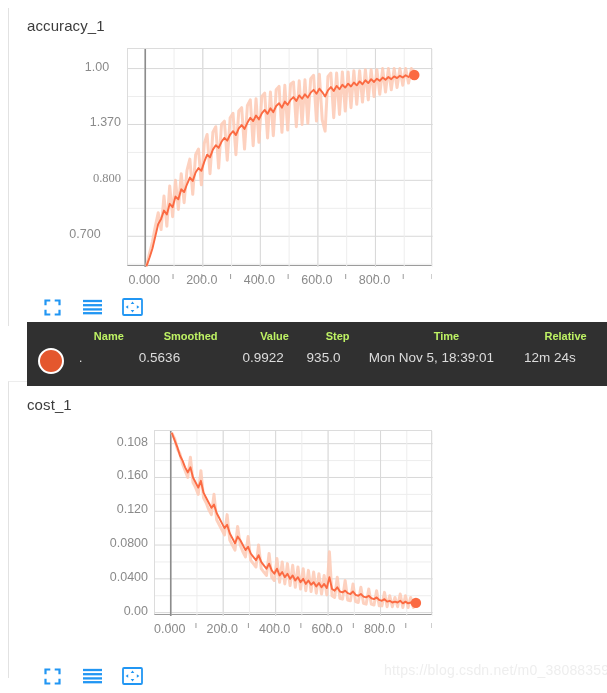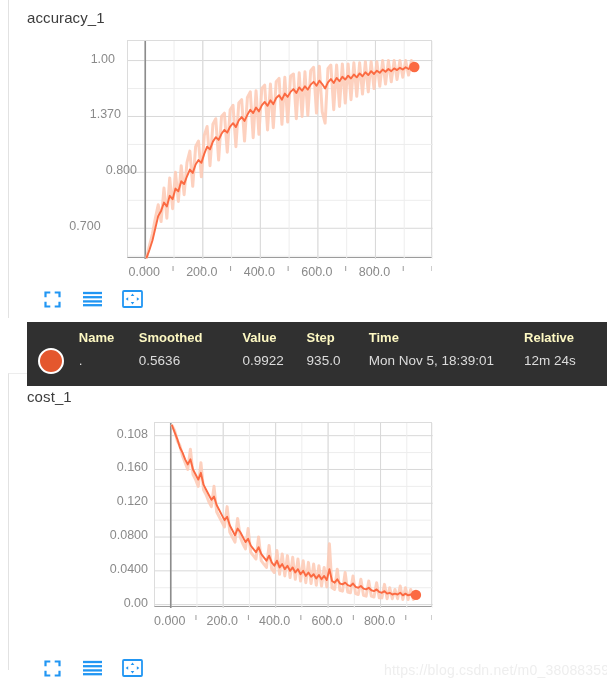--- a/index.html
+++ b/index.html
@@ -18,20 +18,21 @@
   }
 
   
   .card {
     position: absolute;
     left: 8px;
     width: 599px;
     background: #ffffff;
     border-left: 1px solid #e2e2e2;
     border-top: 1px solid #ededed;
+    margin-top: 8px;
   }
   #card-accuracy { top: 0px; height: 318px; border-top: none; }
   #card-cost     { top: 373px; height: 297px; }
 
   .card-title {
     position: absolute;
     left: 18px;
     font-size: 15px;
     color: #3c3c3c;
     letter-spacing: .1px;
@@ -82,24 +83,24 @@
     color: #ffffff;
     z-index: 40;
     padding: 0;
   }
   #tooltip table {
     border-collapse: collapse;
     width: 100%;
     table-layout: fixed;
   }
   #tooltip th {
-    font-size: 13px;
+    font-size: 11px;
     font-weight: bold;
-    color: #fef9c3;
-    text-align: left;
+    color: #bef264;
+    text-align: center;
     padding: 8px 0 2px 0;
     white-space: nowrap;
   }
   #tooltip td {
     font-size: 13.5px;
     color: #dcdcdc;
     text-align: left;
     padding: 6px 0 8px 0;
     white-space: nowrap;
   }
@@ -166,23 +167,23 @@
             <line x1="74.81132075471699" y1="0" x2="74.81132075471699" y2="218" stroke="#d8d8d8" stroke-width="1"></line>
             <line x1="132.35849056603774" y1="0" x2="132.35849056603774" y2="218" stroke="#d8d8d8" stroke-width="1"></line>
             <line x1="189.9056603773585" y1="0" x2="189.9056603773585" y2="218" stroke="#d8d8d8" stroke-width="1"></line>
             <line x1="247.45283018867926" y1="0" x2="247.45283018867926" y2="218" stroke="#d8d8d8" stroke-width="1"></line>
             <line x1="17.264150943396228" y1="0" x2="17.264150943396228" y2="218" stroke="#8c8c8c" stroke-width="1.6"></line>
             <polyline points="18.70,216.32 21.58,204.03 24.46,192.85 27.33,177.19 30.21,163.78 33.09,180.55 35.97,147.01 38.84,177.19 41.72,136.95 44.60,167.69 47.48,131.36 50.35,160.43 53.23,124.65 56.11,153.72 58.99,121.30 61.86,110.12 64.74,145.33 67.62,105.65 70.50,100.06 73.37,135.83 76.25,94.47 79.13,85.52 82.00,124.65 84.88,83.29 87.76,77.70 90.64,119.06 93.51,75.46 96.39,72.11 99.27,111.24 102.15,68.75 105.02,64.28 107.90,105.65 110.78,62.05 113.66,58.69 116.53,100.06 119.41,56.46 122.29,50.87 125.17,96.70 128.04,49.75 130.92,93.35 133.80,47.51 136.67,44.16 139.55,88.88 142.43,43.04 145.31,86.64 148.18,40.81 151.06,37.45 153.94,83.29 156.82,36.33 159.69,81.05 162.57,35.22 165.45,32.98 168.33,77.70 171.20,31.86 174.08,75.46 176.96,30.74 179.83,74.34 182.71,29.63 185.59,26.27 188.47,72.11 191.34,25.15 194.22,70.99 197.10,82.17 199.98,27.39 202.85,24.04 205.73,68.75 208.61,24.04 211.49,65.40 214.36,22.92 217.24,62.05 220.12,22.92 223.00,58.69 225.87,21.80 228.75,55.34 231.63,21.80 234.50,53.10 237.38,20.68 240.26,50.87 243.14,20.68 246.01,47.51 248.89,20.68 251.77,45.28 254.65,19.56 257.52,43.04 260.40,19.56 263.28,40.81 266.16,19.56 269.03,38.57 271.91,19.56 274.79,36.33 277.67,19.56 280.54,34.10 283.42,19.56 286.30,23.92" fill="none" stroke="#FDC9B4" stroke-width="3" stroke-linejoin="round" stroke-linecap="round" opacity="0.85"></polyline>
             <polyline points="18.70,216.32 21.58,208.50 24.46,199.55 27.33,187.26 30.21,174.96 33.09,169.93 35.97,161.54 38.84,165.46 41.72,154.84 44.60,158.19 47.48,147.57 50.35,150.36 53.23,140.30 56.11,143.10 58.99,135.27 61.86,128.56 64.74,131.92 67.62,123.53 70.50,119.06 73.37,121.86 76.25,112.91 79.13,105.65 82.00,108.44 84.88,100.62 87.76,96.14 90.64,98.94 93.51,92.79 96.39,88.88 99.27,91.67 102.15,85.52 105.02,82.17 107.90,86.08 110.78,79.37 113.66,76.02 116.53,79.93 119.41,73.78 122.29,68.75 125.17,72.11 128.04,66.52 130.92,70.43 133.80,64.28 136.67,60.93 139.55,64.84 142.43,59.25 145.31,63.16 148.18,57.02 151.06,54.22 153.94,58.69 156.82,52.54 159.69,55.90 162.57,50.87 165.45,48.07 168.33,51.98 171.20,46.39 174.08,49.75 176.96,45.28 179.83,48.63 182.71,43.60 185.59,40.81 188.47,44.72 191.34,39.69 194.22,43.04 197.10,47.51 199.98,41.36 202.85,38.01 205.73,41.92 208.61,36.89 211.49,40.25 214.36,35.77 217.24,38.57 220.12,34.66 223.00,37.45 225.87,33.54 228.75,36.33 231.63,32.42 234.50,35.22 237.38,31.30 240.26,34.10 243.14,30.18 246.01,32.98 248.89,29.63 251.77,31.86 254.65,28.51 257.52,30.74 260.40,27.95 263.28,30.18 266.16,27.39 269.03,29.07 271.91,26.83 274.79,28.51 277.67,26.27 280.54,27.95 283.42,25.71 286.30,25.99" fill="none" stroke="#FB6A42" stroke-width="1.9" stroke-linejoin="round" stroke-linecap="round"></polyline>
             <circle cx="286.2971698113207" cy="25.992307692307634" r="5.2" fill="#FB6A42"></circle>
           </svg>
         </div>
-        <div class="ytick" style="width: 72px; left: 34px; top: 51.5641px;">1.00</div>
+        <div class="ytick" style="width: 72px; left: 52px; top: 51.5641px; text-align: center;">1.00</div>
         <div class="ytick" style="width: 72px; left: 40px; top: 107.462px;">1.370</div>
-        <div class="ytick" style="width: 72px; left: 56px; top: 163.359px;">0.800</div>
+        <div class="ytick" style="width: 72px; left: 40px; top: 163.359px; font-family: Liberation Serif, serif;">0.800</div>
         <div class="ytick" style="width: 72px; left: 40px; top: 219.256px; text-align: center;">0.700</div>
         <div class="xtick" style="width: 70px; left: 100.264px; top: 265px;">0.000</div>
         <div class="xtick" style="width: 70px; left: 157.811px; top: 265px;">200.0</div>
         <div class="xtick" style="width: 70px; left: 215.358px; top: 265px;">400.0</div>
         <div class="xtick" style="width: 70px; left: 272.906px; top: 265px;">600.0</div>
         <div class="xtick" style="width: 70px; left: 330.453px; top: 265px;">800.0</div>
         <div style="position: absolute; left: 118px; top: 258px; width: 305px; height: 6px;"><svg width="305" height="6">
             <line x1="17.264150943396228" y1="0" x2="17.264150943396228" y2="5" stroke="#9c9c9c" stroke-width="1"></line>
             <line x1="46.0377358490566" y1="0" x2="46.0377358490566" y2="5" stroke="#9c9c9c" stroke-width="1"></line>
             <line x1="74.81132075471699" y1="0" x2="74.81132075471699" y2="5" stroke="#9c9c9c" stroke-width="1"></line>

